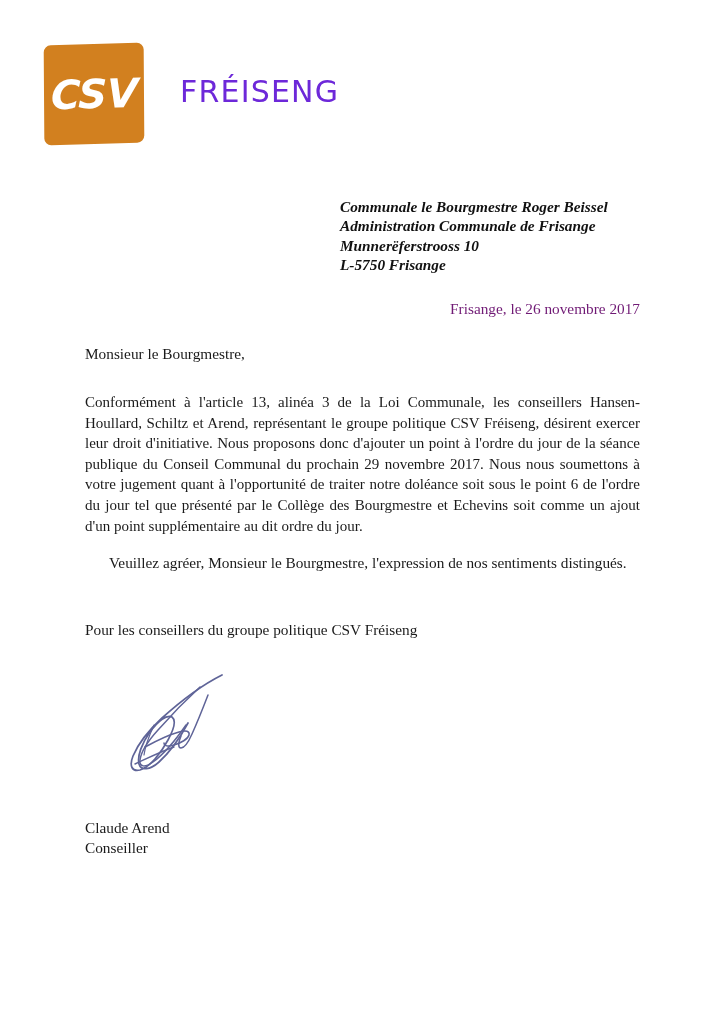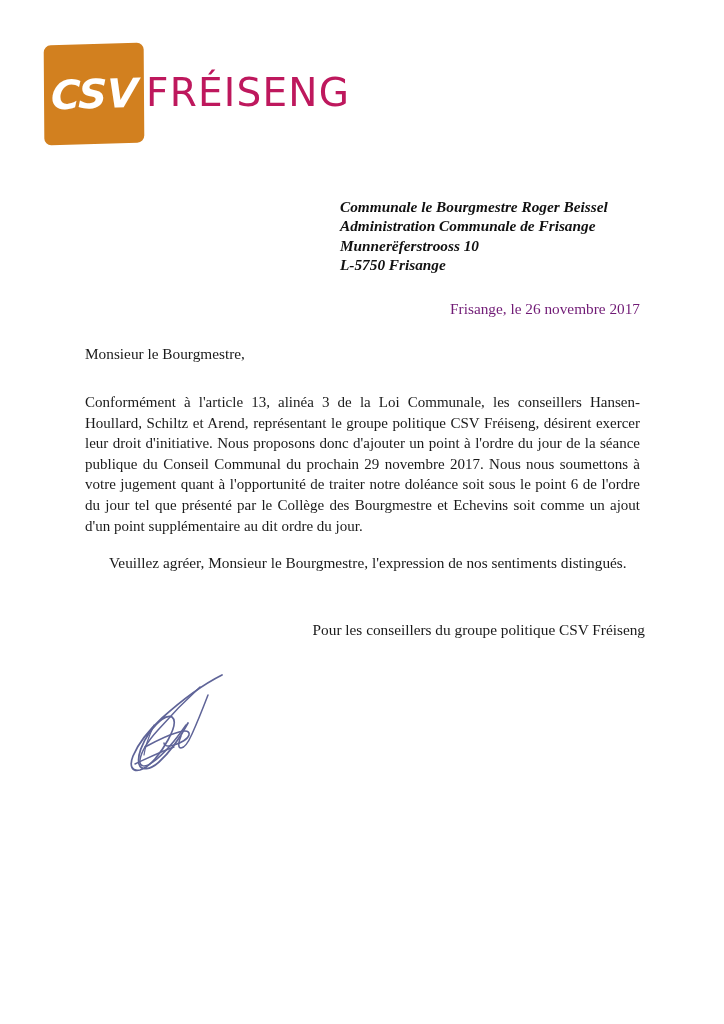--- a/index.html
+++ b/index.html
@@ -66,25 +66,26 @@
     font-weight: 700;
     font-size: 40px;
     letter-spacing: -0.5px;
     color: #ffffff;
     line-height: 1;
     font-style: italic;
     transform: skewX(-3deg);
   }
 
   .logo-text {
+    margin-left: 34px;
     font-family: "DejaVu Sans", "Liberation Sans", sans-serif;
-    font-size: 39px;
+    font-size: 30px;
     font-weight: 400;
     letter-spacing: 1.2px;
-    color: #be185d;
+    color: #6d28d9;
     line-height: 1;
     padding-bottom: 4px;
   }
 
   
   .recipient {
     position: absolute;
     left: 340px;
     top: 197px;
     font-family: "Liberation Serif", "DejaVu Serif", serif;
@@ -137,21 +138,20 @@
     line-height: 20px;
     margin-left: 24px;
   }
   .signoff-intro {
     position: absolute;
     left: 85px;
     top: 620px;
     width: 560px;
     font-size: 15.3px;
     line-height: 20px;
-    text-align: right;
   }
 
   
   .signature {
     position: absolute;
     left: 104px;
     top: 668px;
     width: 150px;
     height: 115px;
   }
@@ -206,14 +206,18 @@
         <path d="M118 7 C100 16, 78 32, 58 50 C44 63, 34 76, 29 88 C25 98, 28 104, 36 102 C46 99, 57 85, 64 72 C70 61, 72 52, 68 49 C63 46, 54 53, 46 64 C38 75, 33 88, 35 96 C37 103, 46 102, 55 94 C66 84, 77 68, 84 55" stroke-width="1.7"></path>
         <path d="M96 19 C84 30, 68 46, 54 62 C44 73, 37 84, 36 92 C35 99, 41 100, 49 94 C60 86, 73 70, 82 57" stroke-width="1.5"></path>
         <path d="M104 27 C99 40, 93 55, 88 66 C84 75, 80 80, 77 80 C74 80, 74 75, 77 68" stroke-width="1.5"></path>
         <path d="M41 79 C52 73, 64 67, 75 64 C82 62, 86 63, 85 67 C84 71, 77 75, 70 77 C64 79, 60 78, 60 75" stroke-width="1.5"></path>
         <path d="M31 96 C44 90, 58 83, 70 79" stroke-width="1.4"></path>
         <path d="M50 57 C45 68, 41 79, 40 87" stroke-width="1.2"></path>
       </g>
     </svg>
   </div>
 
+  <div class="signer">
+    <div>Claude Arend</div>
+    <div>Conseiller</div>
+  </div>
 
 </div>
 
 </body></html>

